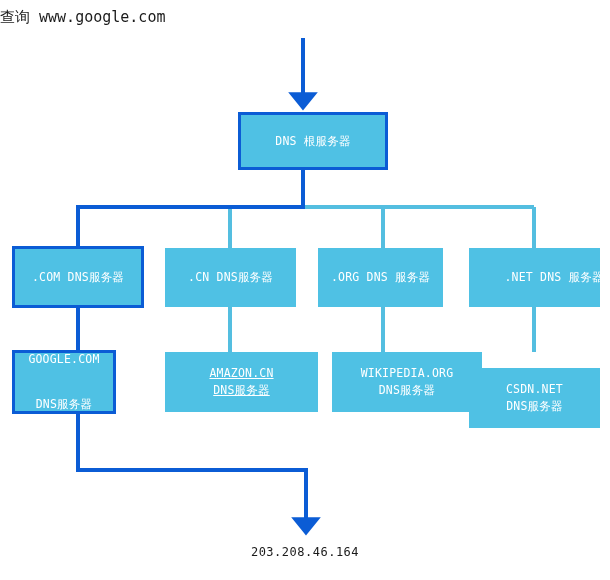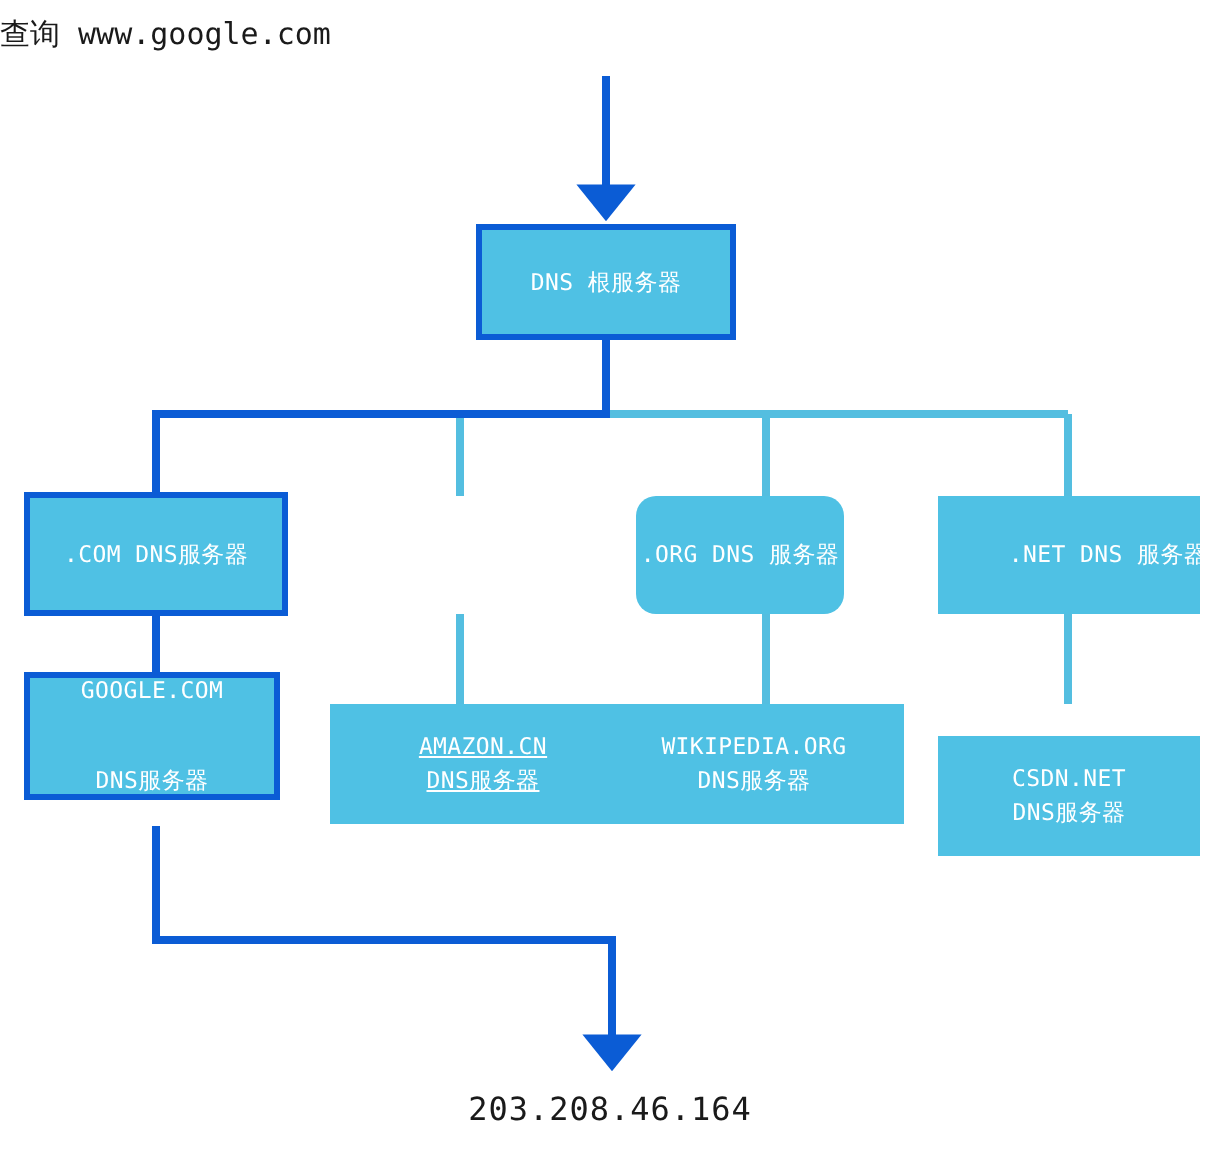--- a/index.html
+++ b/index.html
@@ -63,21 +63,21 @@
     top: 8px;
     width: 610px;
     text-align: left;
     font-size: 15px;
   }
   #result-caption {
     left: 0;
     top: 545px;
     width: 610px;
     text-align: center;
-    font-size: 16px;
+    font-size: 12px;
     letter-spacing: 0.5px;
   }
 </style>
 </head>
 <body>
 
 <div id="diagram">
 
   <svg class="layer-svg" viewBox="0 0 610 580" xmlns="http://www.w3.org/2000/svg">
     <g stroke="#54BEE0" stroke-width="4" fill="none">
@@ -113,43 +113,46 @@
       <line x1="78" y1="307" x2="78" y2="352"></line>
 
       <line x1="78" y1="413" x2="78" y2="470"></line>
       <line x1="76" y1="470" x2="306" y2="470"></line>
       <line x1="306" y1="468" x2="306" y2="530" marker-end="url(#arrowhead)"></line>
     </g>
   </svg>
 
   <div class="caption" id="query-caption">查询 www.google.com</div>
 
-  <div class="node highlight" style="left:238px; top:112px; width:130px; height:58px;">
+  <div class="node highlight" style="left:238px; top:112px; width:150px; height:58px;">
     <span class="node-line">DNS 根服务器</span>
   </div>
 
   <div class="node highlight" style="left:12px; top:246px; width:132px; height:62px;text-align:right;">
     <span class="node-line">.COM DNS服务器</span>
   </div>
-  <div class="node" style="left:318px; top:248px; width:104px; height:59px;border-radius:10px;">
+  <div class="node" style="left:165px; top:248px; width:131px; height:59px;">
+    <span class="node-line">.CN DNS服务器</span>
+  </div>
+  <div class="node" style="left:318px; top:248px; width:125px; height:59px;">
     <span class="node-line">.ORG DNS 服务器</span>
   </div>
   <div class="node" style="left:469px; top:248px; width:131px; height:59px;padding-left:39px;">
     <span class="node-line">.NET DNS 服务器</span>
   </div>
 
-  <div class="node highlight" style="left:12px; top:336px; width:128px; height:64px;gap:28px;">
+  <div class="node highlight" style="left:12px; top:350px; width:104px; height:64px;gap:28px;">
     <span class="node-line">GOOGLE.COM</span>
     <span class="node-line">DNS服务器</span>
   </div>
   <div class="node" style="left:165px; top:352px; width:153px; height:60px;text-decoration:underline;">
     <span class="node-line">AMAZON.CN</span>
     <span class="node-line">DNS服务器</span>
   </div>
-  <div class="node" style="left:302px; top:352px; width:150px; height:60px;">
+  <div class="node" style="left:332px; top:352px; width:150px; height:60px;">
     <span class="node-line">WIKIPEDIA.ORG</span>
     <span class="node-line">DNS服务器</span>
   </div>
   <div class="node" style="left:469px; top:352px; width:131px; height:60px;margin-top:16px;">
     <span class="node-line">CSDN.NET</span>
     <span class="node-line">DNS服务器</span>
   </div>
 
   <div class="caption" id="result-caption">203.208.46.164</div>
 

